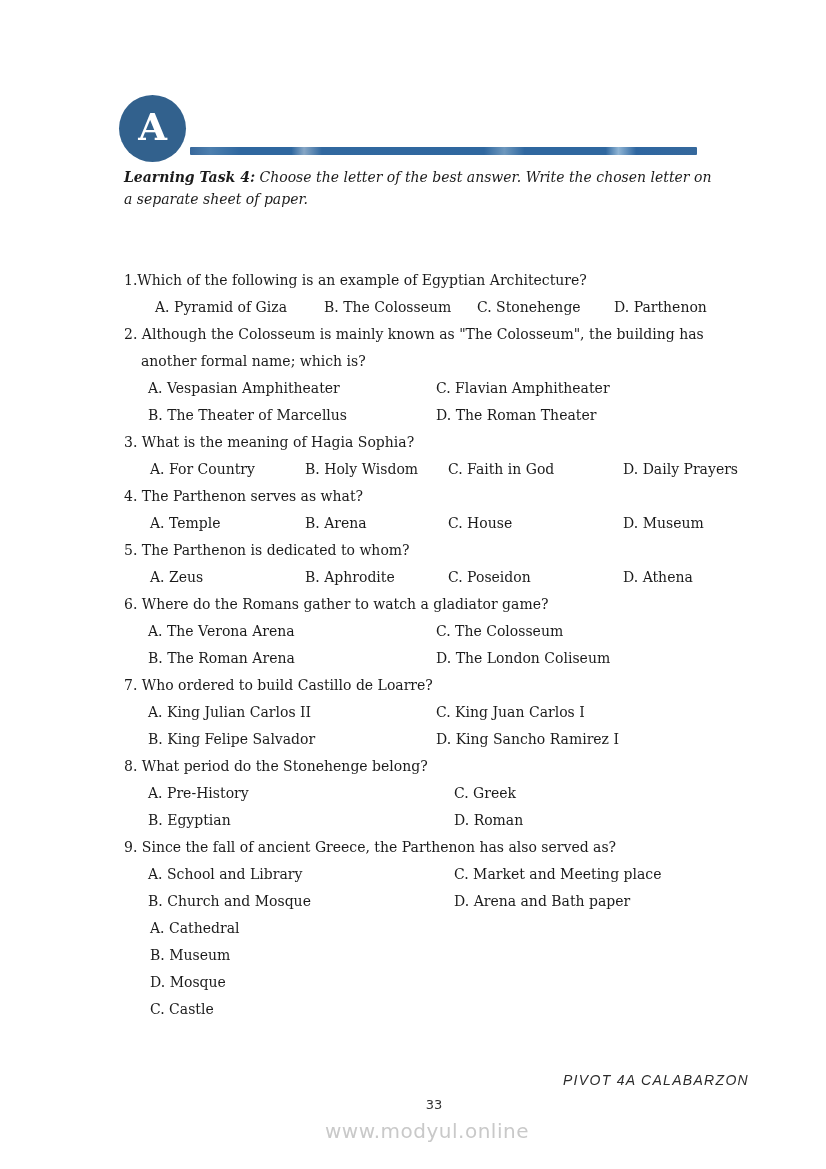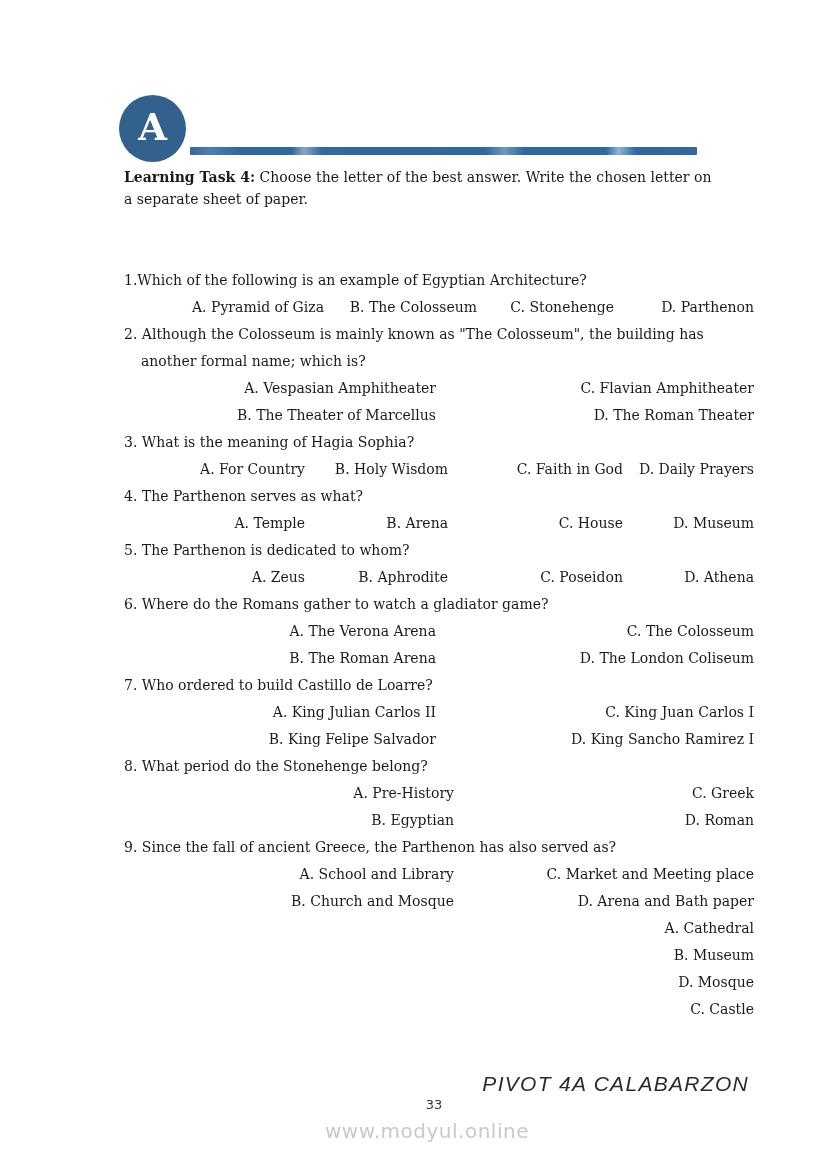--- a/index.html
+++ b/index.html
@@ -33,47 +33,47 @@
         #38689b 0%, #4d7fae 4%, #2f679f 10%,
         #2f679f 20%, #86a6c5 22.5%, #31689f 26%,
         #2f679f 58%, #6d97bd 62%, #2f679f 66%,
         #2f679f 82%, #8fb4d4 84.5%, #2e66a0 88%, #35689c 100%);
     border-radius: 1px;
   }
 
   
   .task {
     position: absolute; left: 124px; top: 166px;
-    width: 628px; font-size: 14px; line-height: 22px; margin: 0;
+    width: 628px; font-size: 14px; line-height: 22px; margin: 0; font-style: italic;
   }
   .task b { font-weight: bold; }
 
   
   #questions {
     position: absolute; left: 124px; top: 223px;
     width: 630px; font-size: 14px; line-height: 27px; margin-top: 44px;
   }
   .q-line { padding-left: 17px; text-indent: -17px; }
-  .opts { display: grid; text-align: right; }
+  .opts { display: grid; }
   .opt { white-space: nowrap; }
 
   .opts-inline { padding-left: 31px; }
   .q-1 .opts-inline { grid-template-columns: 169px 153px 137px auto; }
   .q-3 .opts-inline, .q-4 .opts-inline, .q-5 .opts-inline {
     grid-template-columns: 155px 143px 175px auto; padding-left: 26px;
   }
   .opts-2col { grid-template-columns: 288px auto; padding-left: 24px; }
   .q-8 .opts-2col, .q-9 .opts-2col { grid-template-columns: 306px auto; }
   .opts-stacked { grid-template-columns: auto; padding-left: 26px; }
 
   
   .footer-brand {
     position: absolute; top: 1072px; right: 77px;
     font-family: "Liberation Sans", sans-serif;
-    font-style: italic; font-size: 21px; letter-spacing: 1.3px;
+    font-style: italic; font-size: 14px; letter-spacing: 1.3px;
     color: #2b2b2b;
   }
   .page-number {
     position: absolute; top: 1097px; left: 21px; width: 826px;
     text-align: center;
     font-family: "DejaVu Sans", sans-serif;
     font-size: 13px; color: #333333;
   }
   .watermark {
     position: absolute; top: 1119px; left: 14px; width: 826px;

